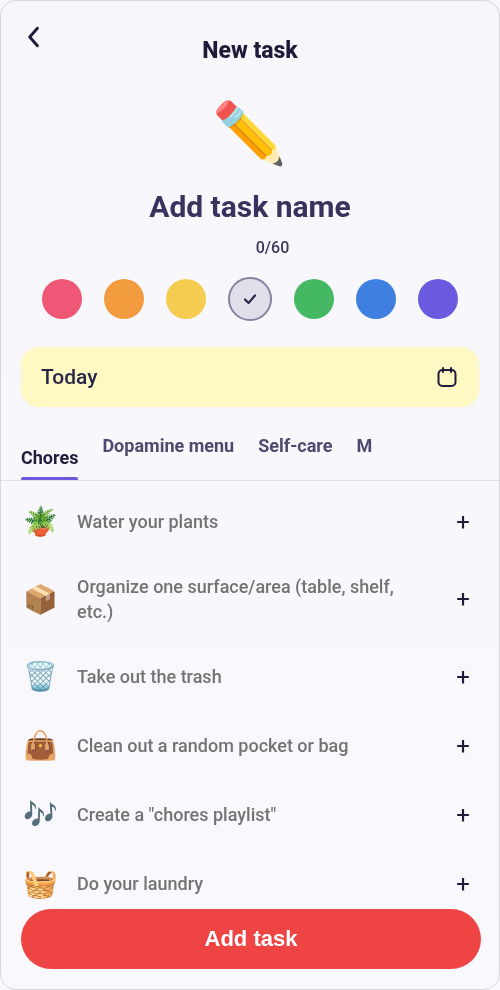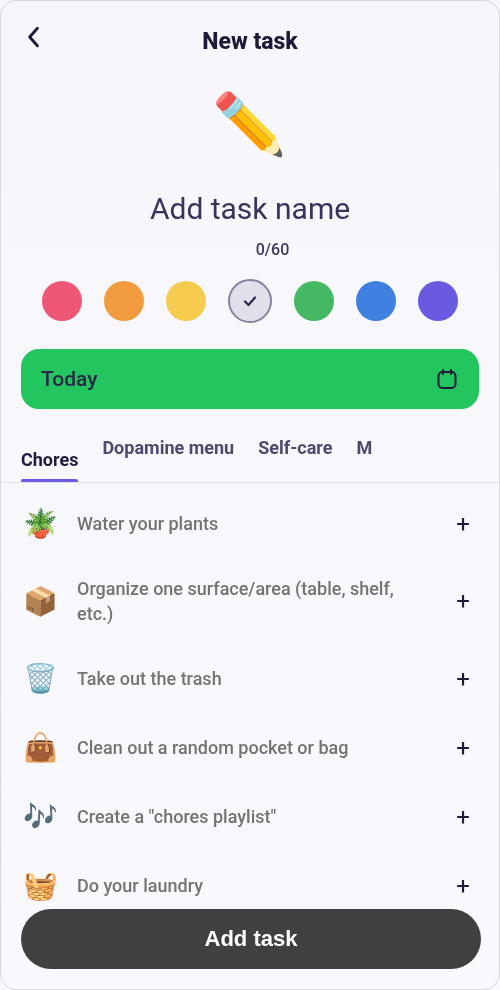--- a/index.html
+++ b/index.html
@@ -10,21 +10,21 @@
       border: 1px solid #d8d6de;
       border-radius: 16px;
       overflow: hidden;
       position: relative;
       color: #2a2650;
     }
     .header {
       display: flex;
       align-items: center;
       justify-content: center;
-      padding: 27px 18px 10px;
+      padding: 36px 18px 10px;
       position: relative;
     }
     .back {
       position: absolute;
       left: 18px;
       top: 22px;
       width: 28px;
       height: 28px;
       display: flex;
       align-items: center;
@@ -39,23 +39,23 @@
     }
     .big-icon {
       text-align: center;
       font-size: 60px;
       margin-top: 30px;
       line-height: 1;
     }
     .task-name-prompt {
       text-align: center;
       font-size: 30px;
-      font-weight: 400;
+      font-weight: 700;
       color: #37335c;
-      margin-top: 36px;
+      margin-top: 25px;
     }
     .counter {
       text-align: center;
       font-size: 16px;
       color: #3c3860;
       margin-top: 14px;
       font-weight: 500;
       margin-left: 45px;
     }
     .color-row {
@@ -78,21 +78,21 @@
       border: 2.5px solid #8682a0;
       display: flex;
       align-items: center;
       justify-content: center;
       cursor: pointer;
       margin-top: -2px;
     }
     .color-selected svg { width: 16px; height: 16px; }
     .date-card {
       margin: 26px 20px 0;
-      background: #22c55e;
+      background: #fef9c3;
       border-radius: 18px;
       padding: 18px 20px;
       display: flex;
       align-items: center;
       justify-content: space-between;
       box-shadow: 0 1px 2px rgba(0,0,0,0.03);
     }
     .date-label {
       font-size: 21px;
       color: #2a2648;
@@ -161,21 +161,21 @@
       font-weight: 400;
       color: #1f1c3a;
       cursor: pointer;
       flex-shrink: 0;
     }
     .add-btn {
       position: absolute;
       left: 20px;
       right: 18px;
       bottom: 20px;
-      background: #404040;
+      background: #ef4444;
       color: #ffffff;
       border: none;
       border-radius: 30px;
       height: 60px;
       font-size: 22px;
       font-weight: 700;
       cursor: pointer;
     }
   </style>
 </head>

